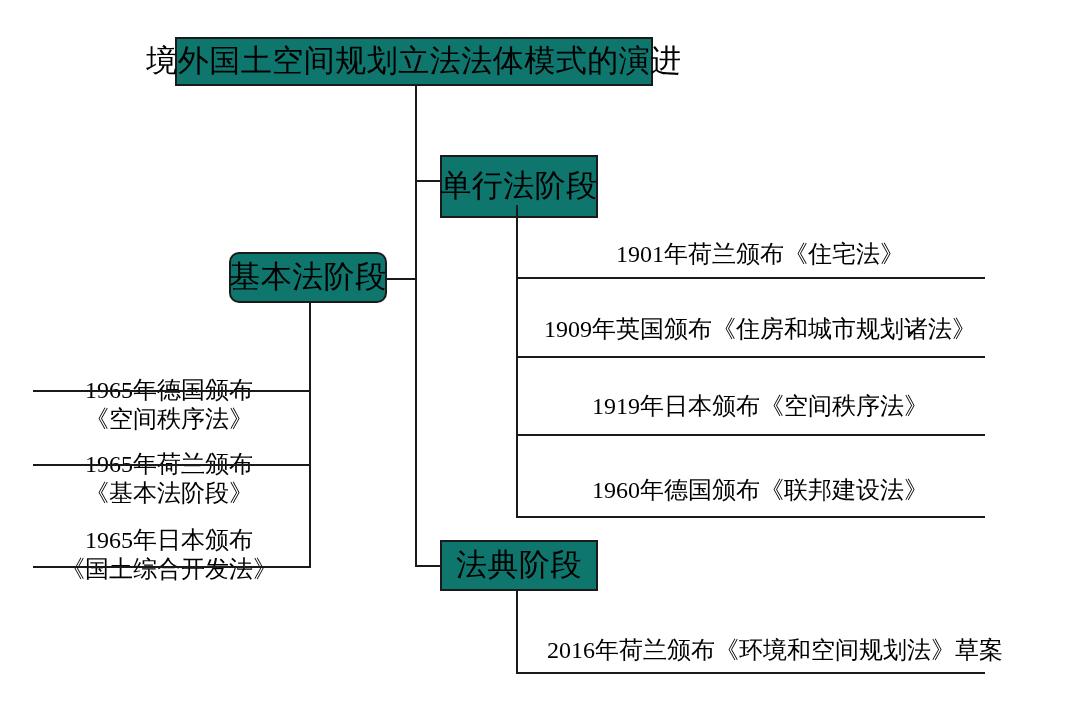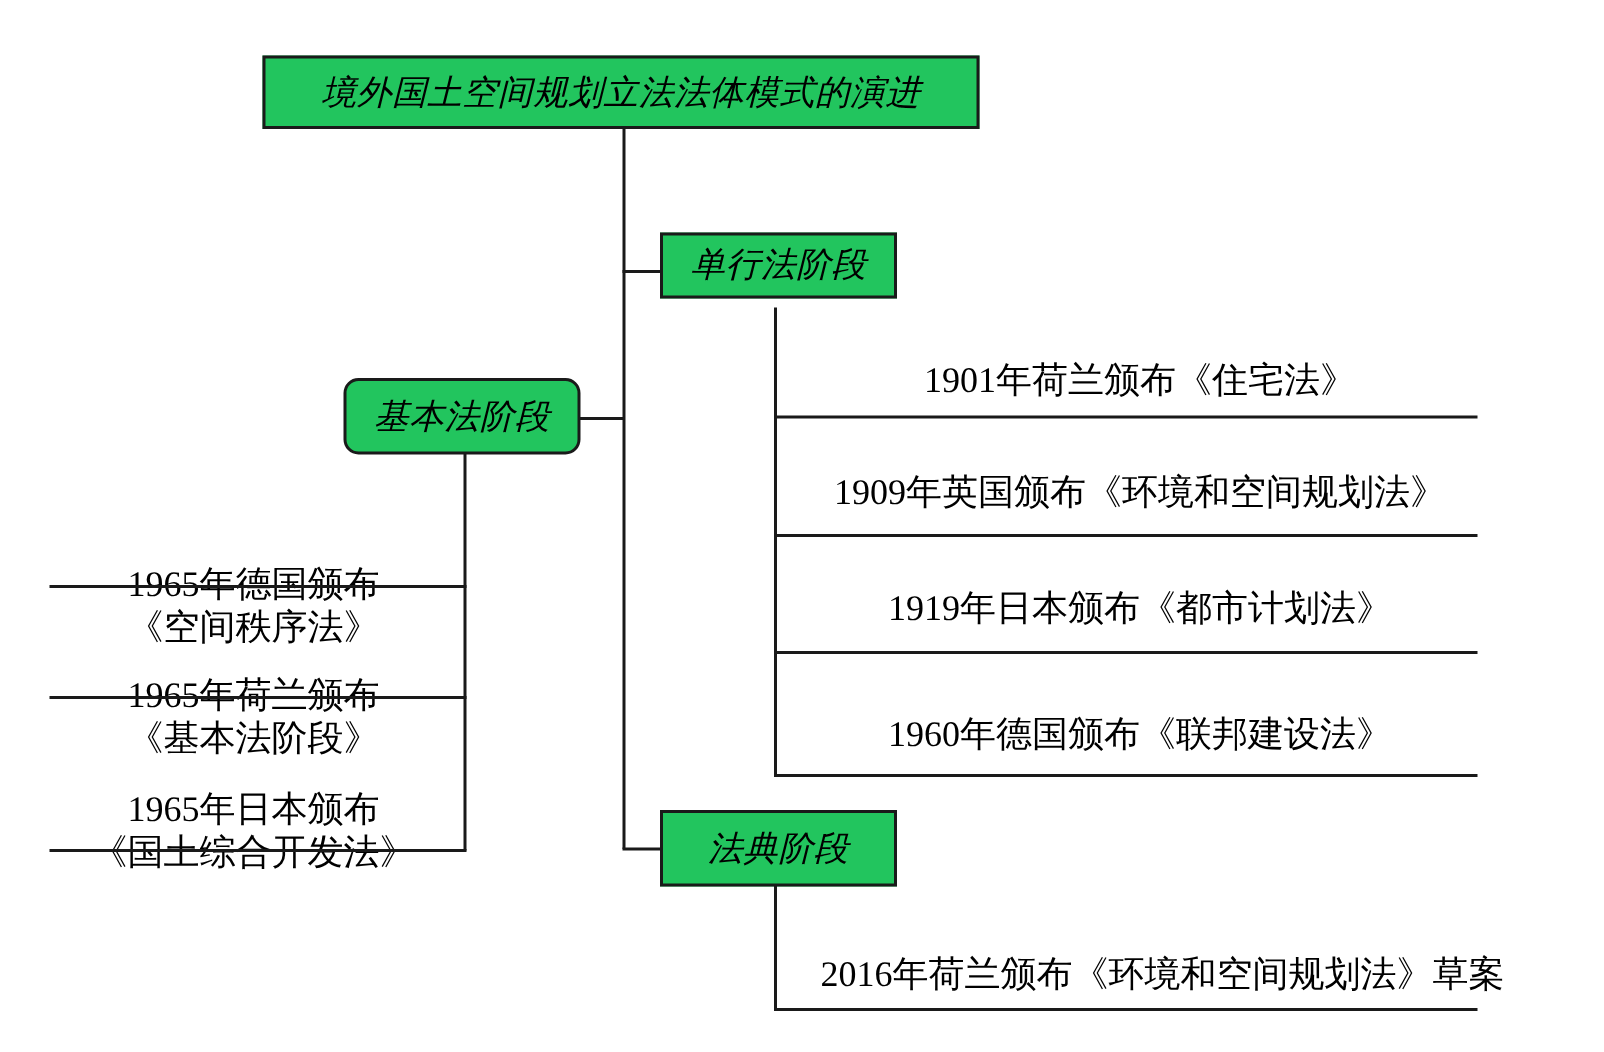--- a/index.html
+++ b/index.html
@@ -16,30 +16,29 @@
     width: 1069px;
     height: 701px;
     background: #ffffff;
     overflow: hidden;
   }
 
   
   .box {
     position: absolute;
     border: 2px solid #1a1a1a;
-    background: #22c55e;
+    background: #0f766e;
     box-sizing: border-box;
     display: flex;
     align-items: center;
     justify-content: center;
-    font-size: 23px;
+    font-size: 31px;
     line-height: 1.1;
     letter-spacing: 0.5px;
     white-space: nowrap;
-    font-style: italic;
   }
   .hline {
     position: absolute;
     height: 0;
     border-top: 2px solid #1a1a1a;
   }
   .vline {
     position: absolute;
     width: 0;
     border-left: 2px solid #1a1a1a;
@@ -59,38 +58,38 @@
 
 <div id="canvas">
 
   <div class="box" style="left:175px; top:37px; width:478px; height:49px;">
     <span>境外国土空间规划立法法体模式的演进</span>
   </div>
 
   <div class="vline" style="left:415px; top:86px; height:480px;"></div>
 
   <div class="hline" style="left:415px; top:180px; width:27px;"></div>
-  <div class="box" style="left:440px; top:155px; width:158px; height:44px;">
+  <div class="box" style="left:440px; top:155px; width:158px; height:63px;">
     <span>单行法阶段</span>
   </div>
 
   <div class="vline" style="left:516px; top:205px; height:312px;"></div>
 
   <div class="leaf right-col" style="left:530px; top:240px; width:460px;">
     <span>1901年荷兰颁布《住宅法》</span>
   </div>
   <div class="hline" style="left:516px; top:277px; width:469px;"></div>
 
   <div class="leaf right-col" style="left:530px; top:315px; width:460px;">
-    <span>1909年英国颁布《环境和空间规划法》</span>
+    <span>1909年英国颁布《住房和城市规划诸法》</span>
   </div>
   <div class="hline" style="left:516px; top:356px; width:469px;"></div>
 
   <div class="leaf right-col" style="left:530px; top:392px; width:460px;">
-    <span>1919年日本颁布《都市计划法》</span>
+    <span>1919年日本颁布《空间秩序法》</span>
   </div>
   <div class="hline" style="left:516px; top:434px; width:469px;"></div>
 
   <div class="leaf right-col" style="left:530px; top:476px; width:460px;">
     <span>1960年德国颁布《联邦建设法》</span>
   </div>
   <div class="hline" style="left:516px; top:516px; width:469px;"></div>
 
   <div class="hline" style="left:385px; top:278px; width:31px;"></div>
   <div class="box" style="left:229px; top:252px; width:158px; height:51px;border-radius:10px;">

